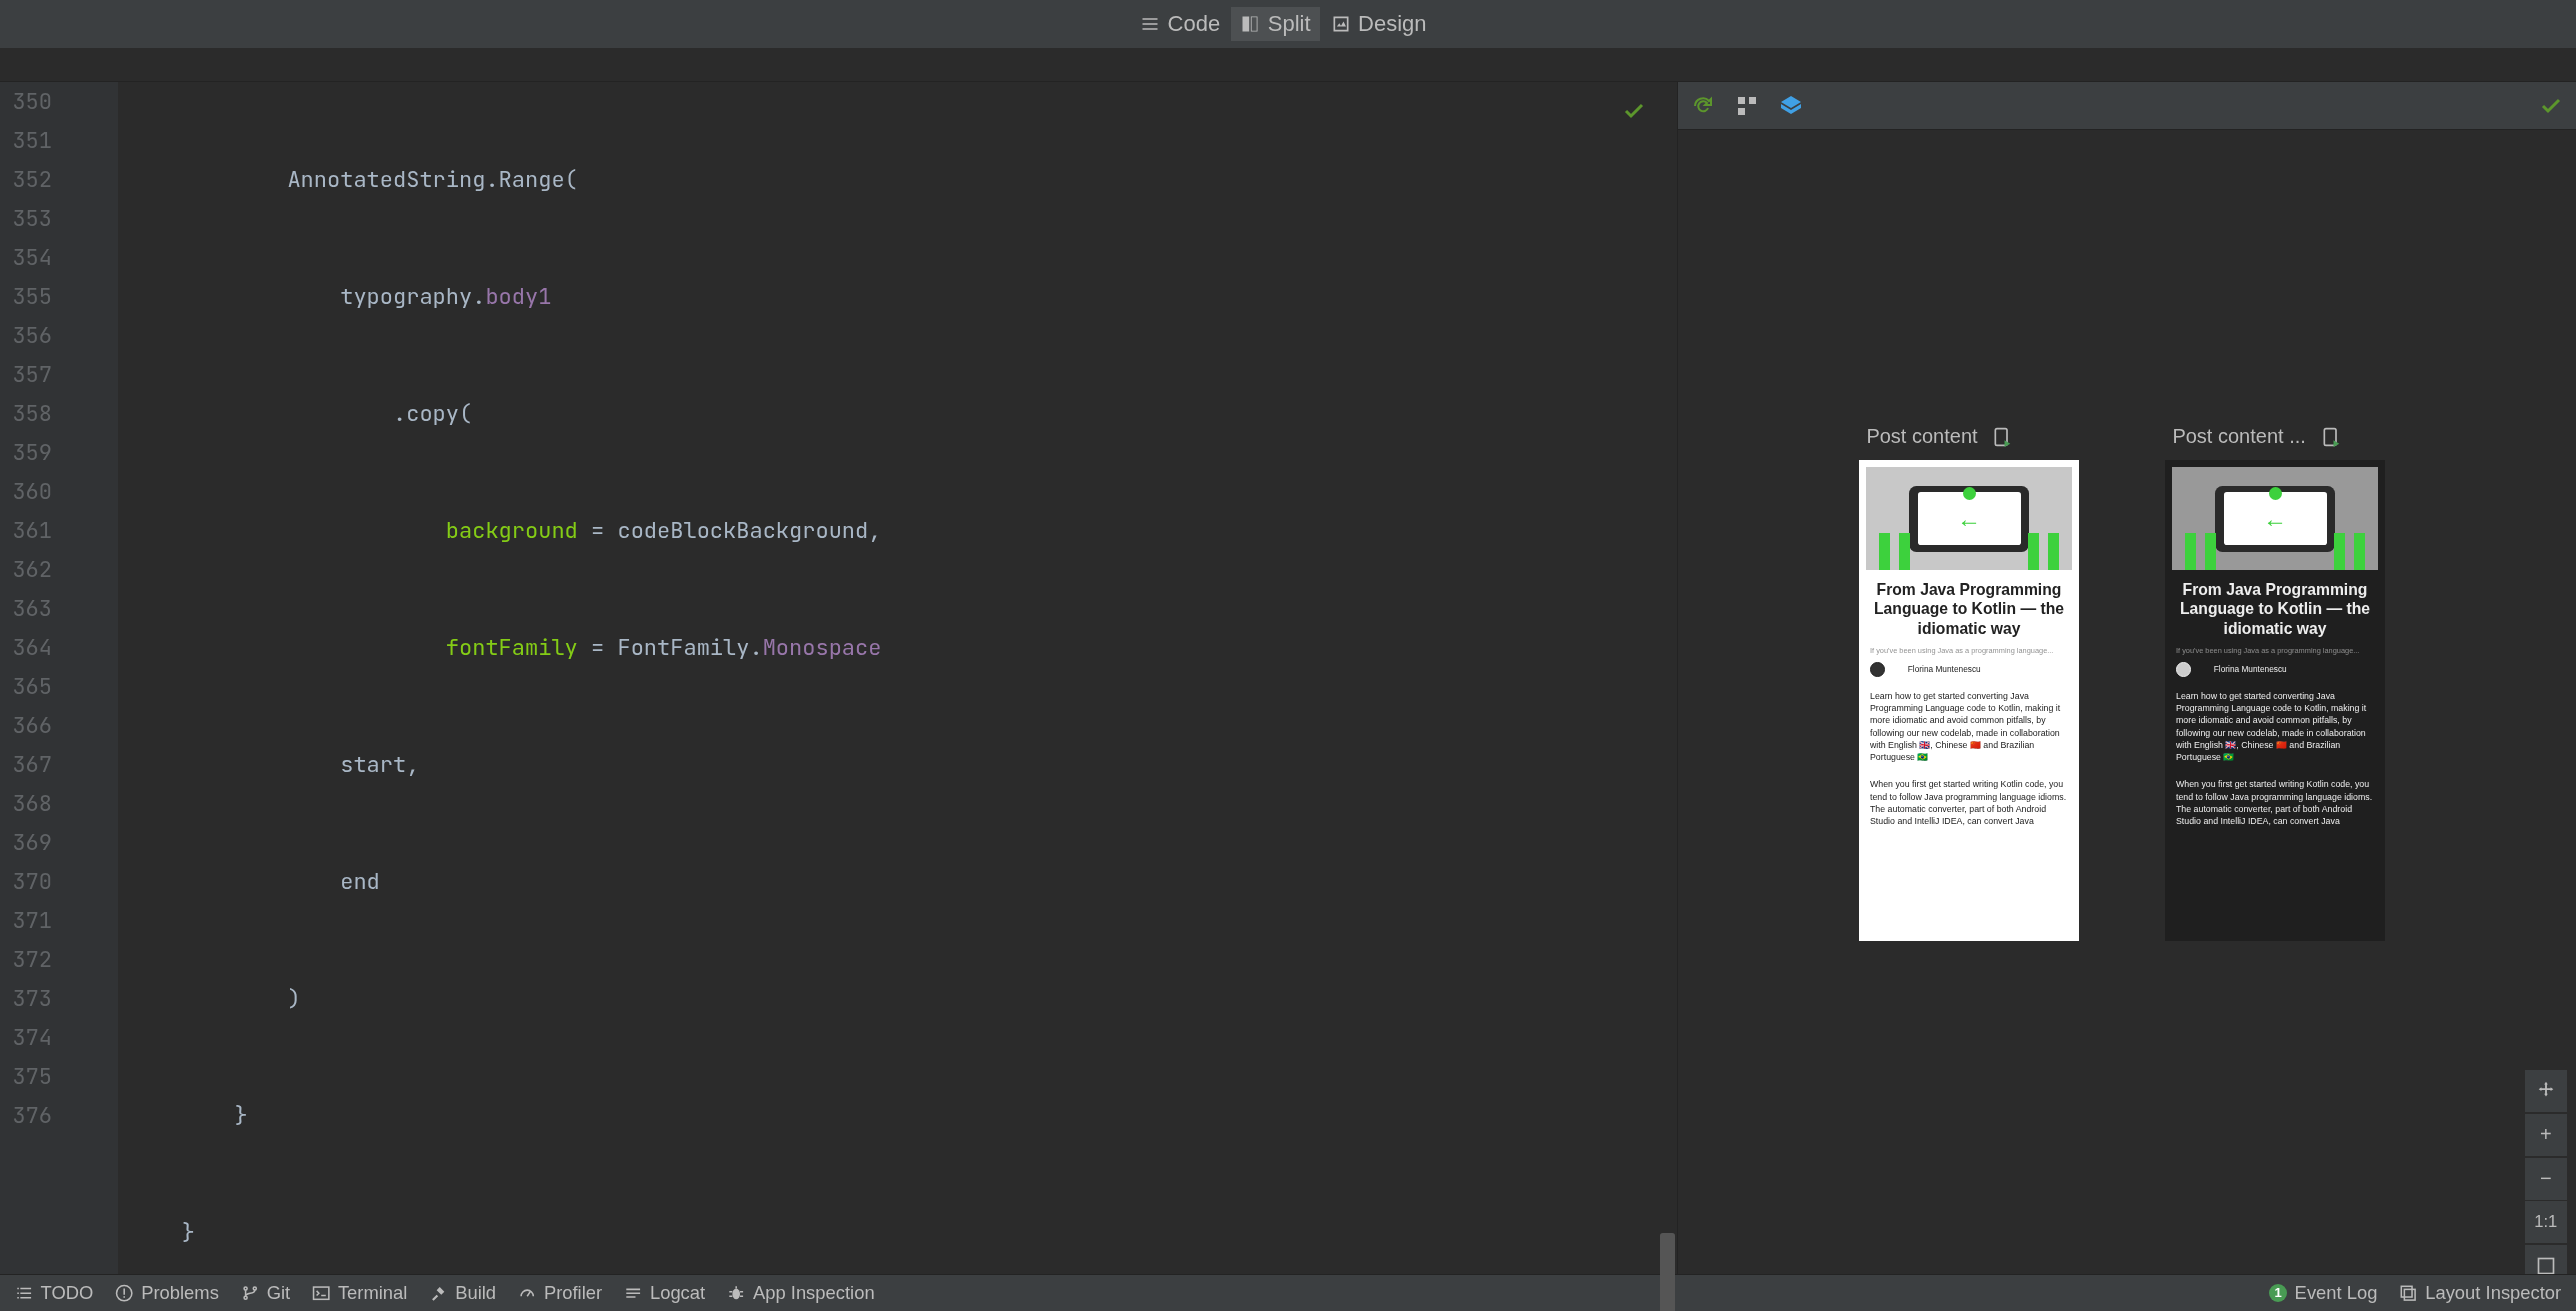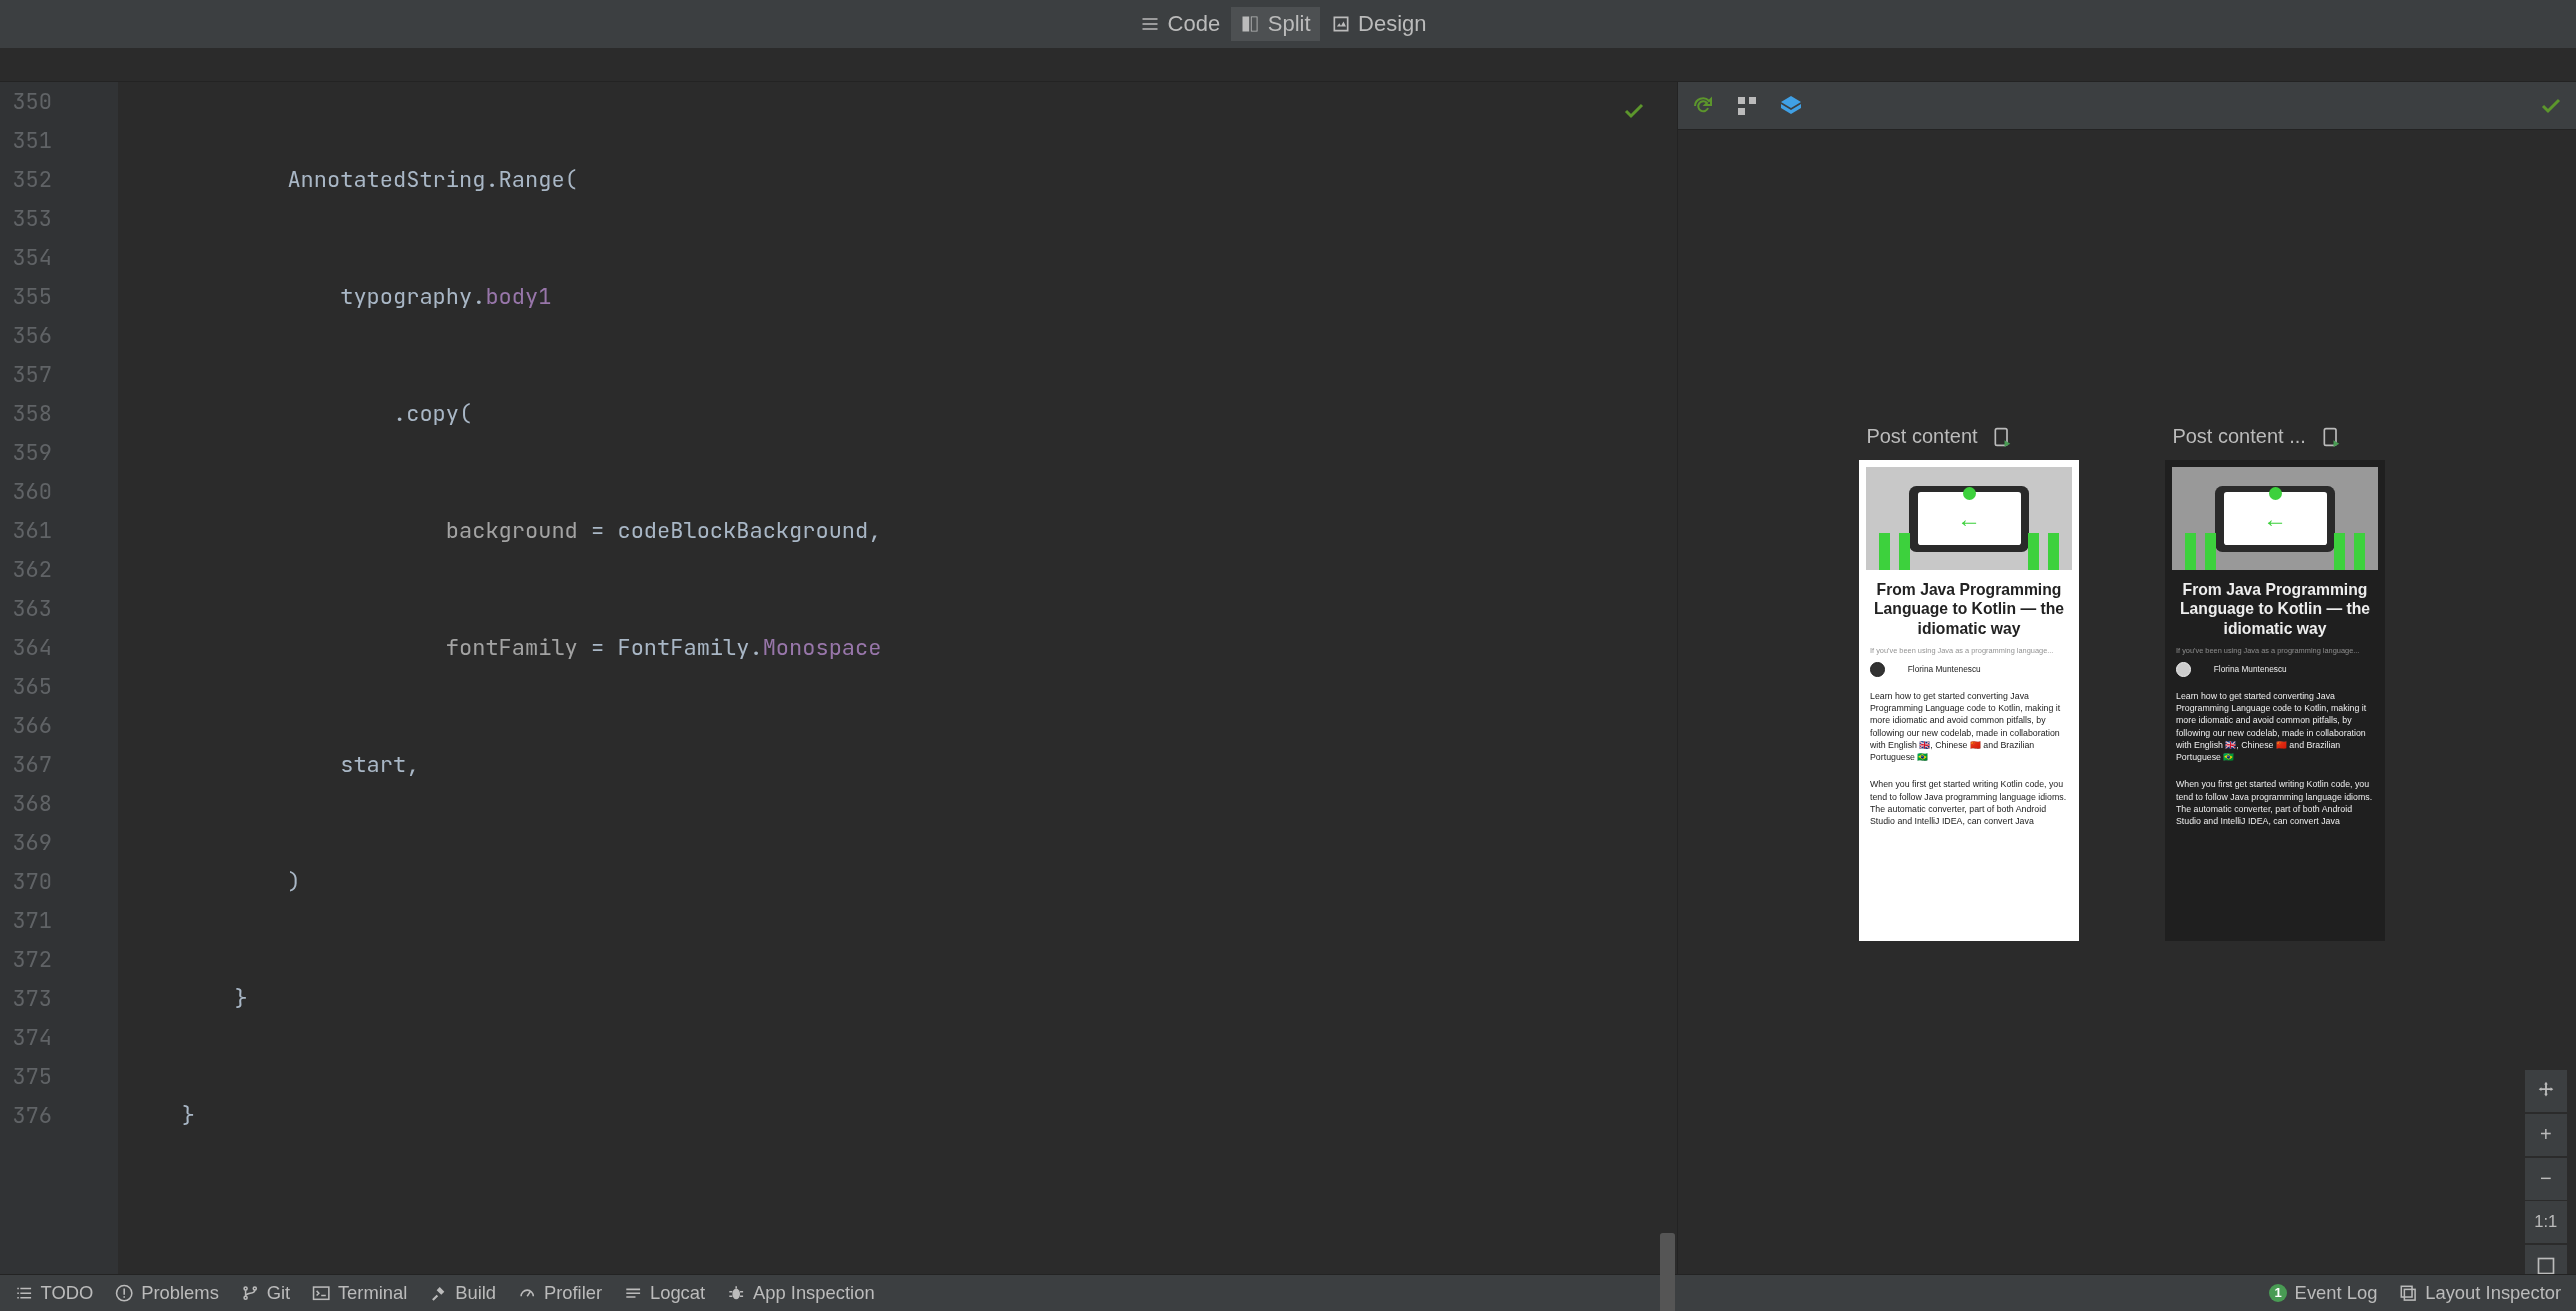--- a/index.html
+++ b/index.html
@@ -65,21 +65,21 @@
   flex: 1;
   font-family: 'JetBrains Mono', 'Menlo', monospace;
   font-size: 22px;
   line-height: 39px;
   padding-left: 11px;
   white-space: pre;
   position: relative;
 }
 .code-line { height: 39px; }
 .k-prop { color: #9876aa; }
-.k-param { color: #a3a3a3; }
+.k-param { color: #84cc16; }
 .code-check {
   position: absolute;
   top: 16.6px;
   right: 31px;
   color: #5c962c;
   font-size: 24px;
 }
 .preview-panel {
   flex: 1;
   display: flex;
@@ -264,20 +264,21 @@
       <div class="gutter-line">376</div>
     </div>
 
     <div class="code-area">
       <div class="code-line"><span>            AnnotatedString.Range(</span></div>
       <div class="code-line"><span>                typography.</span><span class="k-prop">body1</span></div>
       <div class="code-line"><span>                    .copy(</span></div>
       <div class="code-line"><span>                        </span><span class="k-param">background</span><span> = codeBlockBackground,</span></div>
       <div class="code-line"><span>                        </span><span class="k-param">fontFamily</span><span> = FontFamily.</span><span class="k-prop">Monospace</span></div>
       <div class="code-line"><span>                start,</span></div>
+      <div class="code-line"><span>                end</span></div>
       <div class="code-line"><span>            )</span></div>
       <div class="code-line"><span>        }</span></div>
       <div class="code-line"><span>    }</span></div>
       
       
       
       
       
       
       

